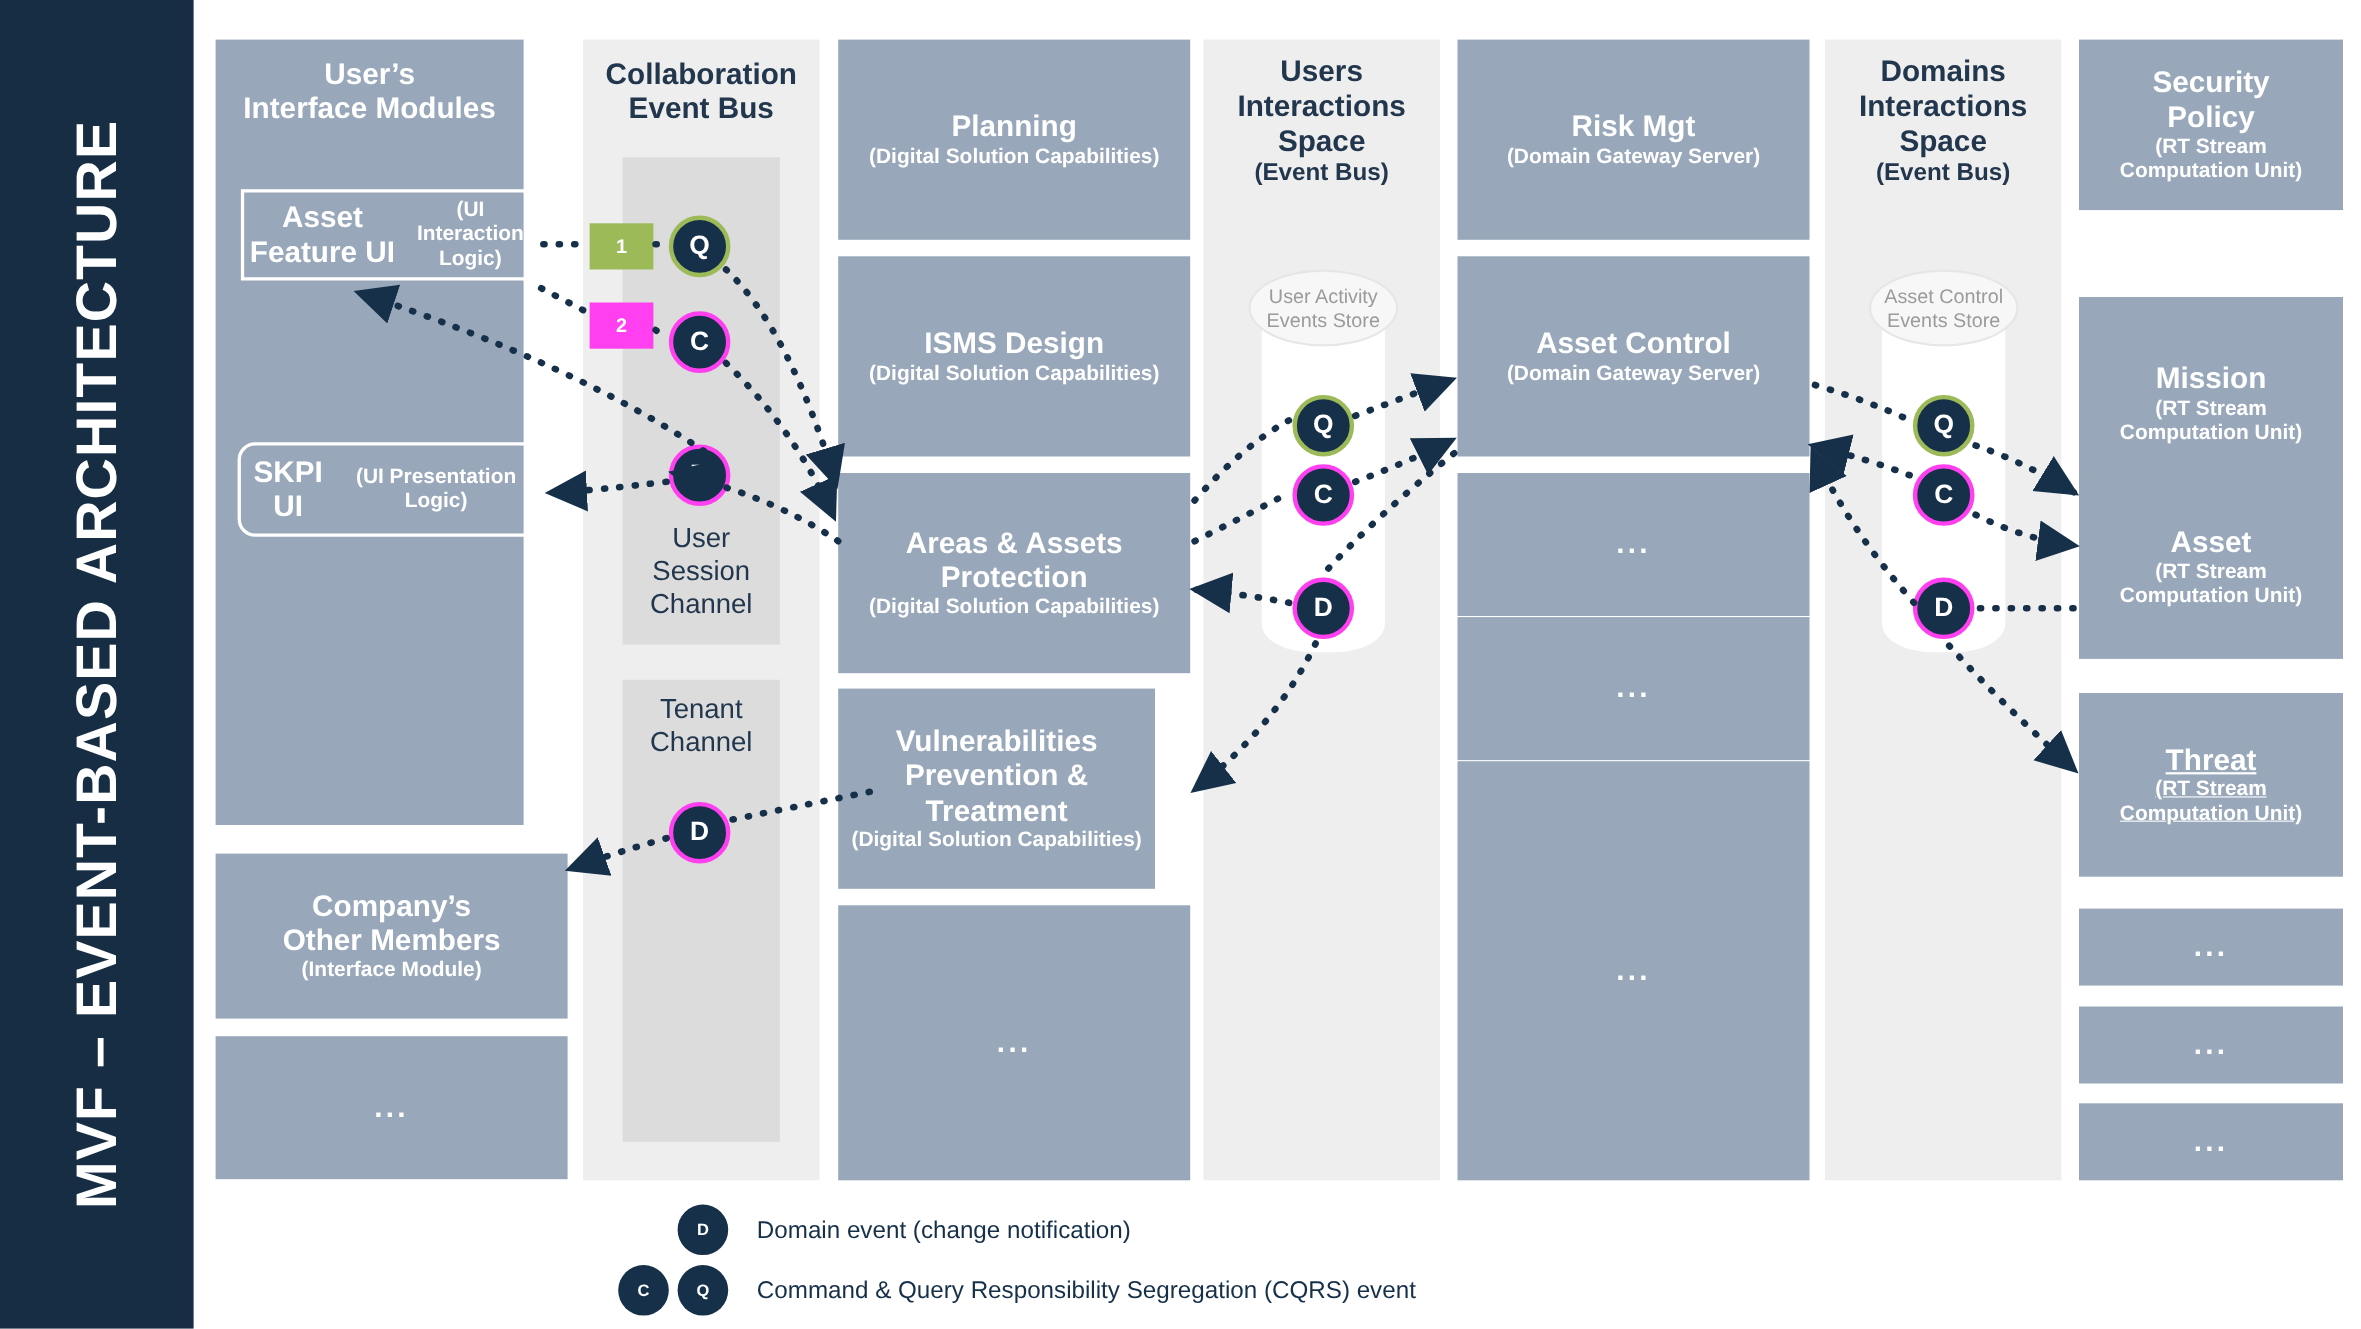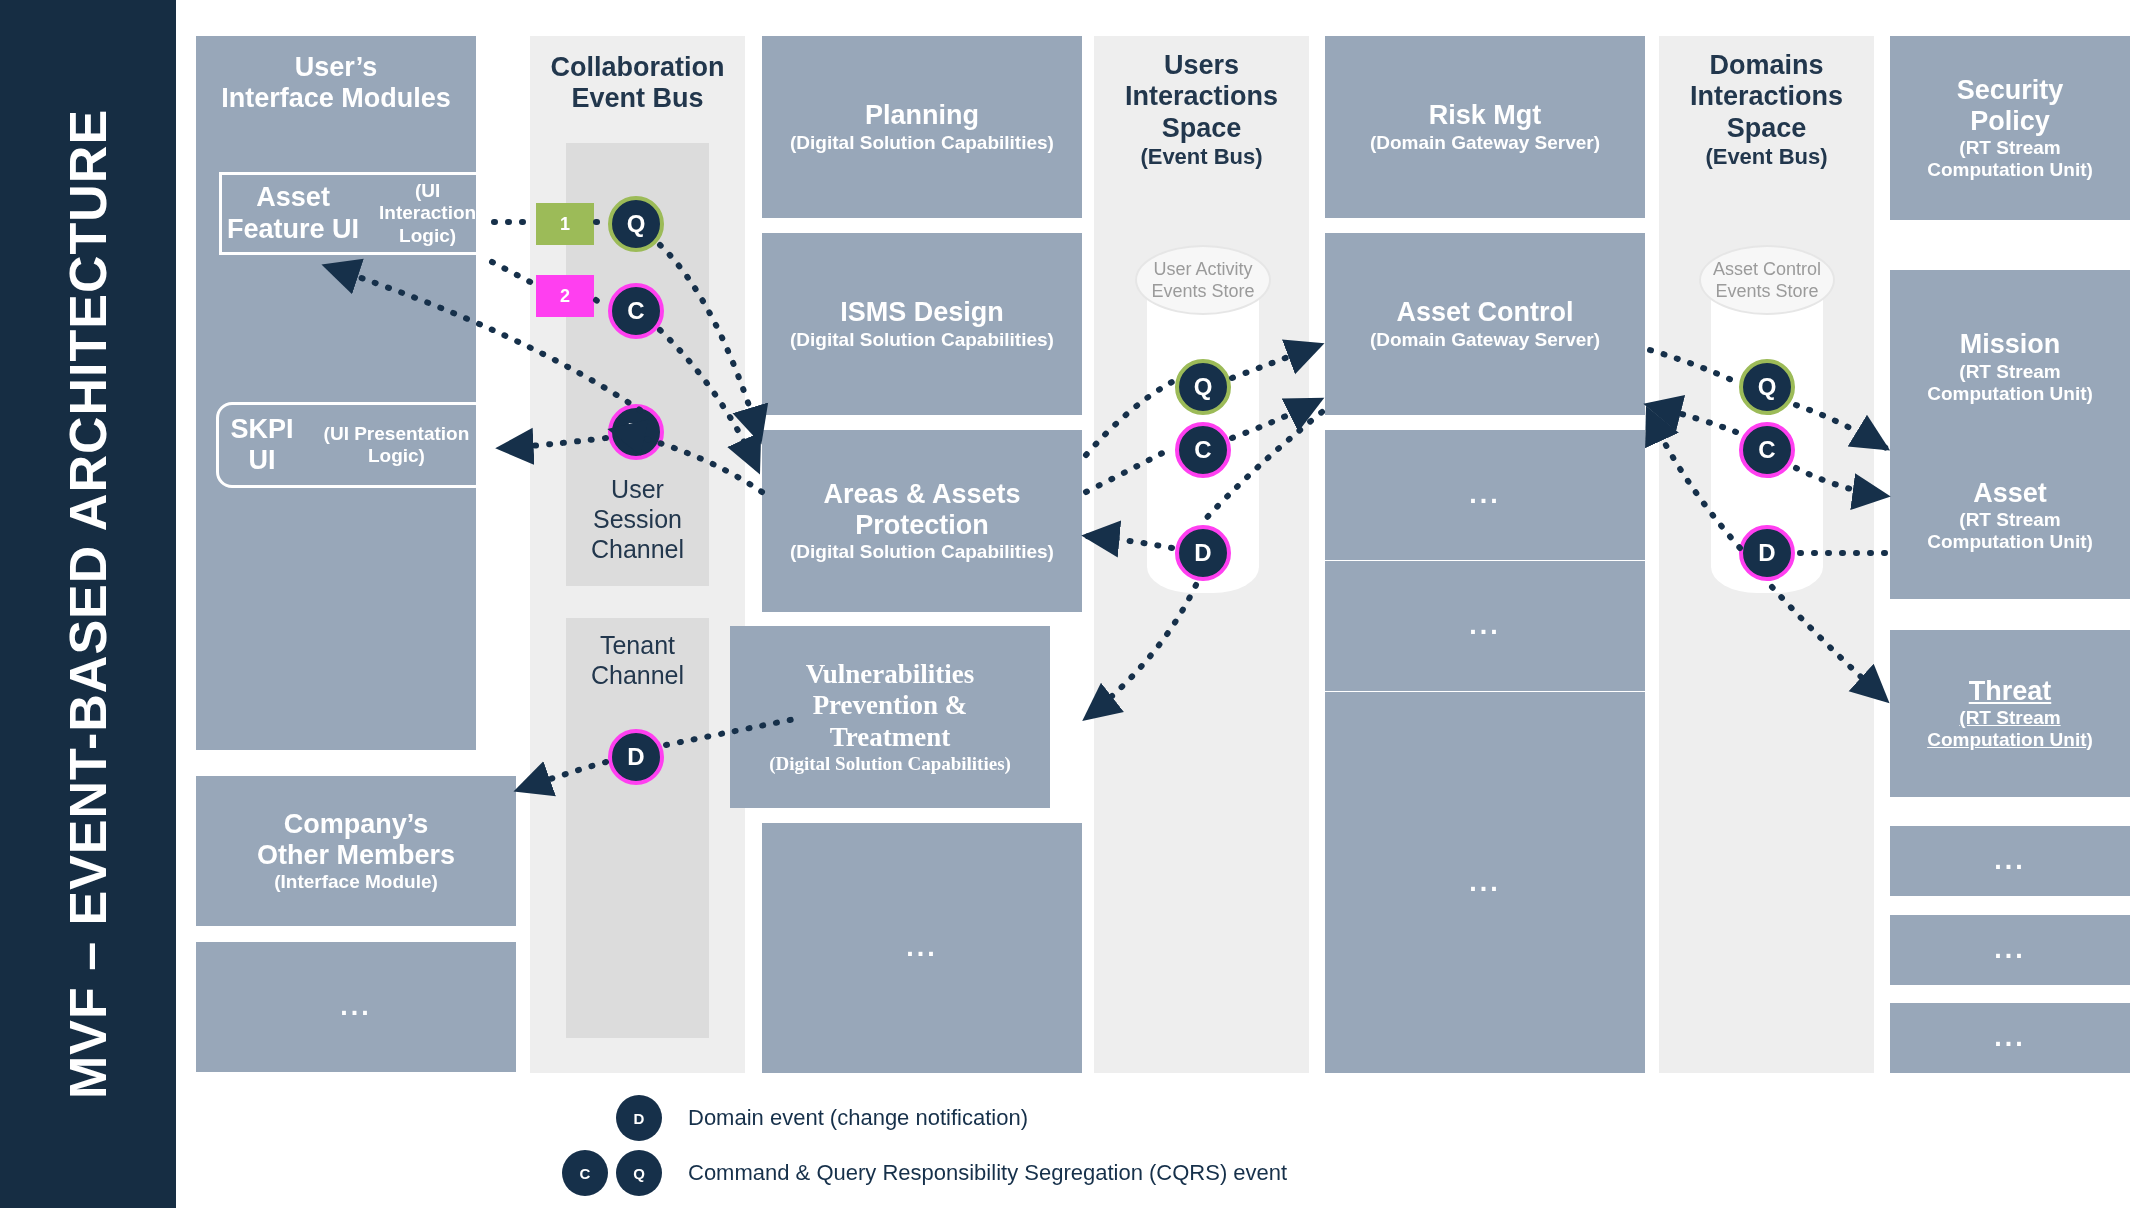--- a/index.html
+++ b/index.html
@@ -209,21 +209,21 @@
   </div>
   <div class="box" style="left:762px; top:233px; width:320px; height:182px;">
     <span class="big">ISMS Design</span>
     <span class="sub">(Digital Solution Capabilities)</span>
   </div>
   <div class="box" style="left:762px; top:430px; width:320px; height:182px;">
     <span class="big">Areas &amp; Assets</span>
     <span class="big">Protection</span>
     <span class="sub">(Digital Solution Capabilities)</span>
   </div>
-  <div class="box" style="left:730px; top:626px; width:320px; height:182px;font-family:Liberation Serif, serif;">
+  <div class="box" style="left:762px; top:626px; width:288px; height:182px;">
     <span class="big">Vulnerabilities</span>
     <span class="big">Prevention &amp;</span>
     <span class="big">Treatment</span>
     <span class="sub">(Digital Solution Capabilities)</span>
   </div>
   <div class="box" style="left:762px; top:823px; width:320px; height:250px;">
     <span class="dots">...</span>
   </div>
 
   <div class="col light" style="left:1094px; top:36px; width:215px; height:1037px;">
@@ -289,21 +289,21 @@
   <div class="node q" style="left:1739px; top:359px; width:56px; height:56px;">
     <span>Q</span>
   </div>
   <div class="node c" style="left:1739px; top:422px; width:56px; height:56px;">
     <span>C</span>
   </div>
   <div class="node d" style="left:1739px; top:525px; width:56px; height:56px;">
     <span>D</span>
   </div>
 
-  <div class="box" style="left:1890px; top:36px; width:240px; height:184px;">
+  <div class="box" style="left:1890px; top:36px; width:240px; height:155px;">
     <span class="big">Security</span>
     <span class="big">Policy</span>
     <span class="sub">(RT Stream</span>
     <span class="sub">Computation Unit)</span>
   </div>
   <div class="box" style="left:1890px; top:231px; width:240px; height:194px;margin-top:39px;">
     <span class="big">Mission</span>
     <span class="sub">(RT Stream</span>
     <span class="sub">Computation Unit)</span>
   </div>

